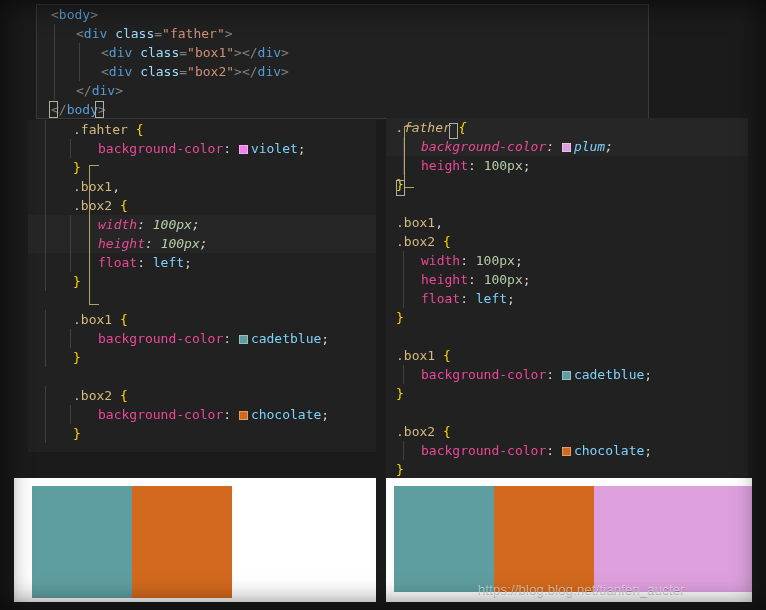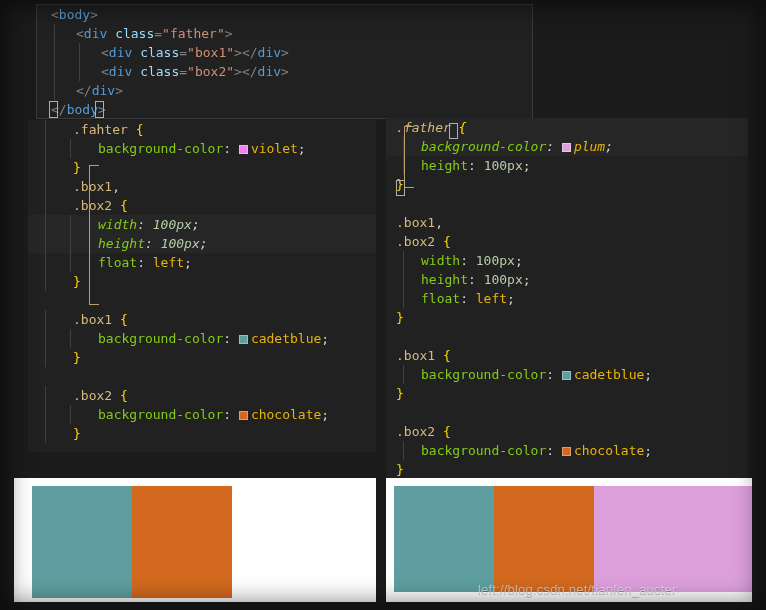--- a/index.html
+++ b/index.html
@@ -43,23 +43,23 @@
     font-style: italic;
   }
 
   
   .t-tag      { color: #569cd6; }
   .t-punct    { color: #808080; }
   .t-attr     { color: #9cdcfe; }
   .t-string   { color: #ce9178; }
   .t-sel      { color: #d7ba7d; }
   .t-brace    { color: #ffd700; }
-  .t-prop     { color: #84cc16; }
+  .t-prop     { color: #ec4899; }
   .t-val      { color: #b5cea8; }
-  .t-valword  { color: #eab308; }
+  .t-valword  { color: #7dd3fc; }
   .t-plain    { color: #d4d4d4; }
 
   
   .swatch {
     display: inline-block;
     width: 9px;
     height: 9px;
     vertical-align: -1px;
     margin-right: 3px;
     border: 1px solid rgba(255,255,255,.35);
@@ -87,21 +87,21 @@
   .scopebox {
     position: absolute;
     border-left: 1px solid #b8a165;
     border-top: 1px solid #b8a165;
     border-bottom: 1px solid #b8a165;
     box-sizing: border-box;
     pointer-events: none;
   }
 
   
-  #html-panel   { left: 36px;  top: 4px;   width: 497px; height: 115px; }
+  #html-panel   { left: 36px;  top: 4px;   width: 613px; height: 115px; }
   #css-left     { left: 28px;  top: 120px; width: 348px; height: 332px; }
   #css-right    { left: 386px; top: 118px; width: 362px; height: 364px; }
 
   
   .render {
     position: absolute;
     background: #ffffff;
     box-sizing: border-box;
   }
   #render-left  { left: 14px;  top: 478px; width: 362px; height: 124px; padding: 8px 0 0 18px; }
@@ -178,15 +178,15 @@
 
 <div class="render" id="render-right">
   <div class="father-right" id="render-right-father" style="background: rgb(221, 160, 221);">
     <div class="boxrow">
       <div class="box box1" style="background: rgb(95, 158, 160);"></div>
       <div class="box box2" style="background: rgb(210, 105, 30);"></div>
     </div>
   </div>
 </div>
 
-<div id="watermark">left://blog.csdn.net/tianfen_aucter</div>
+<div id="watermark">https://blog.blog.net/tianfen_aucter</div>
 
 <div id="vignette"></div>
 
 </body></html>

